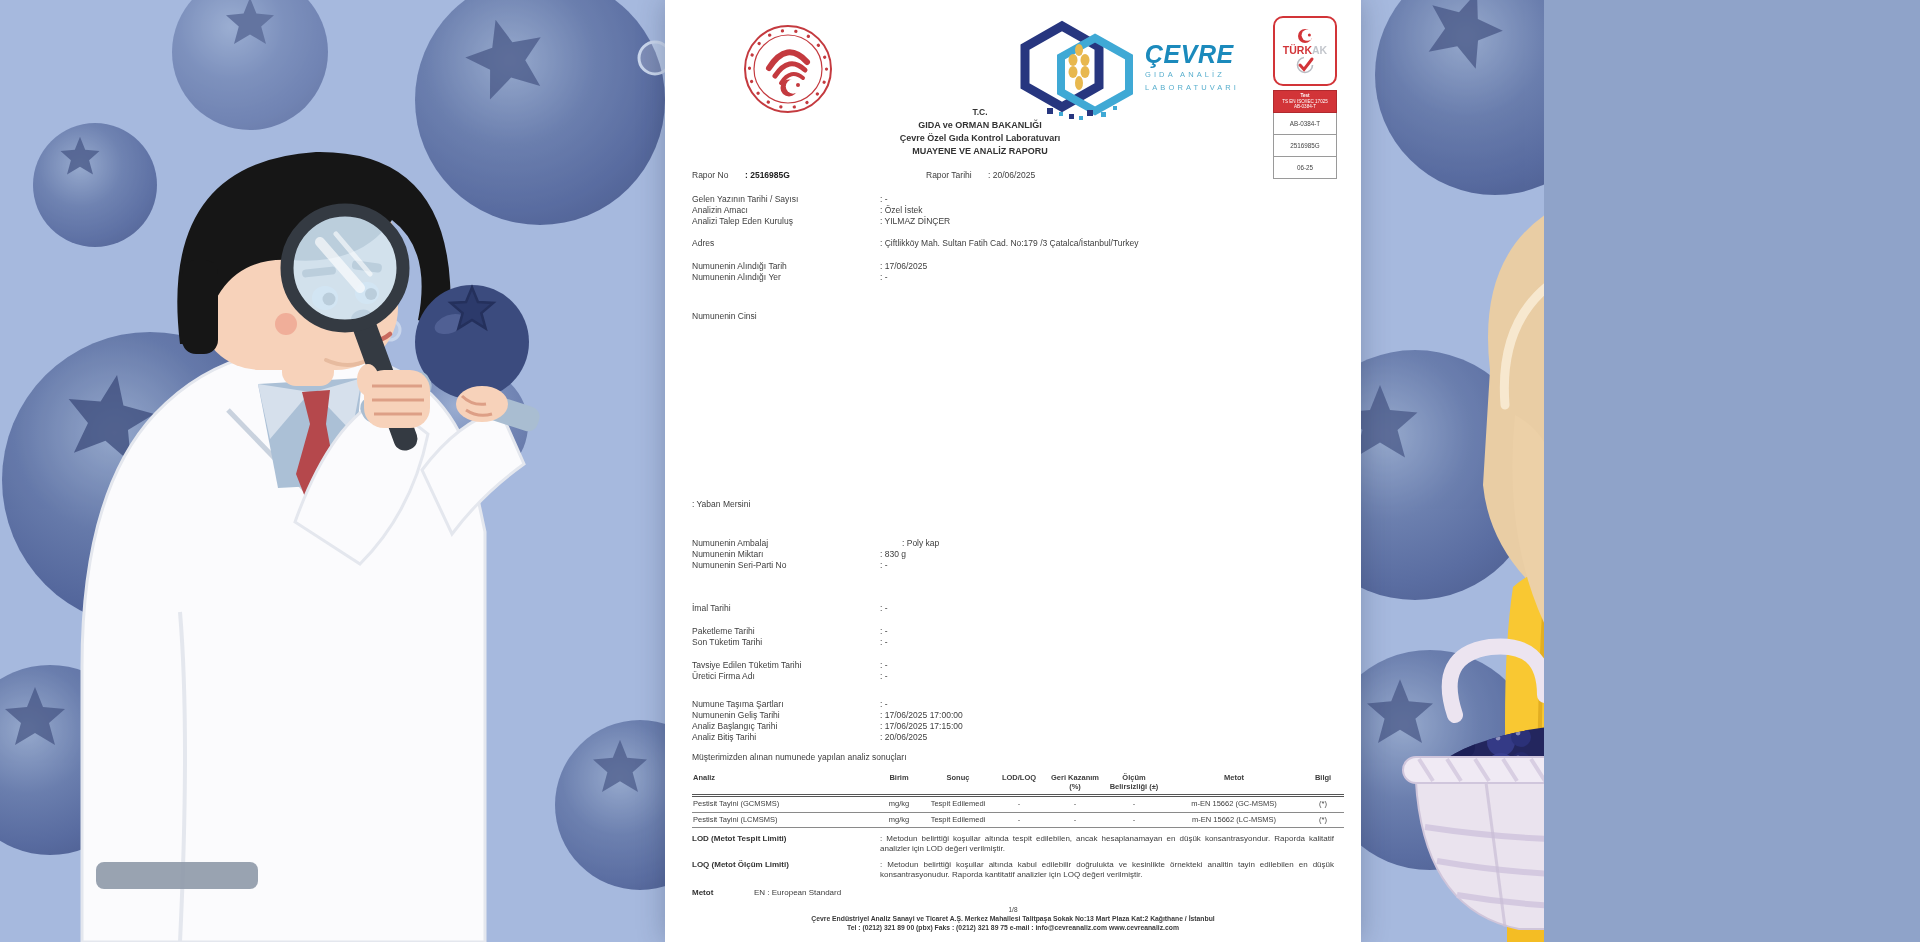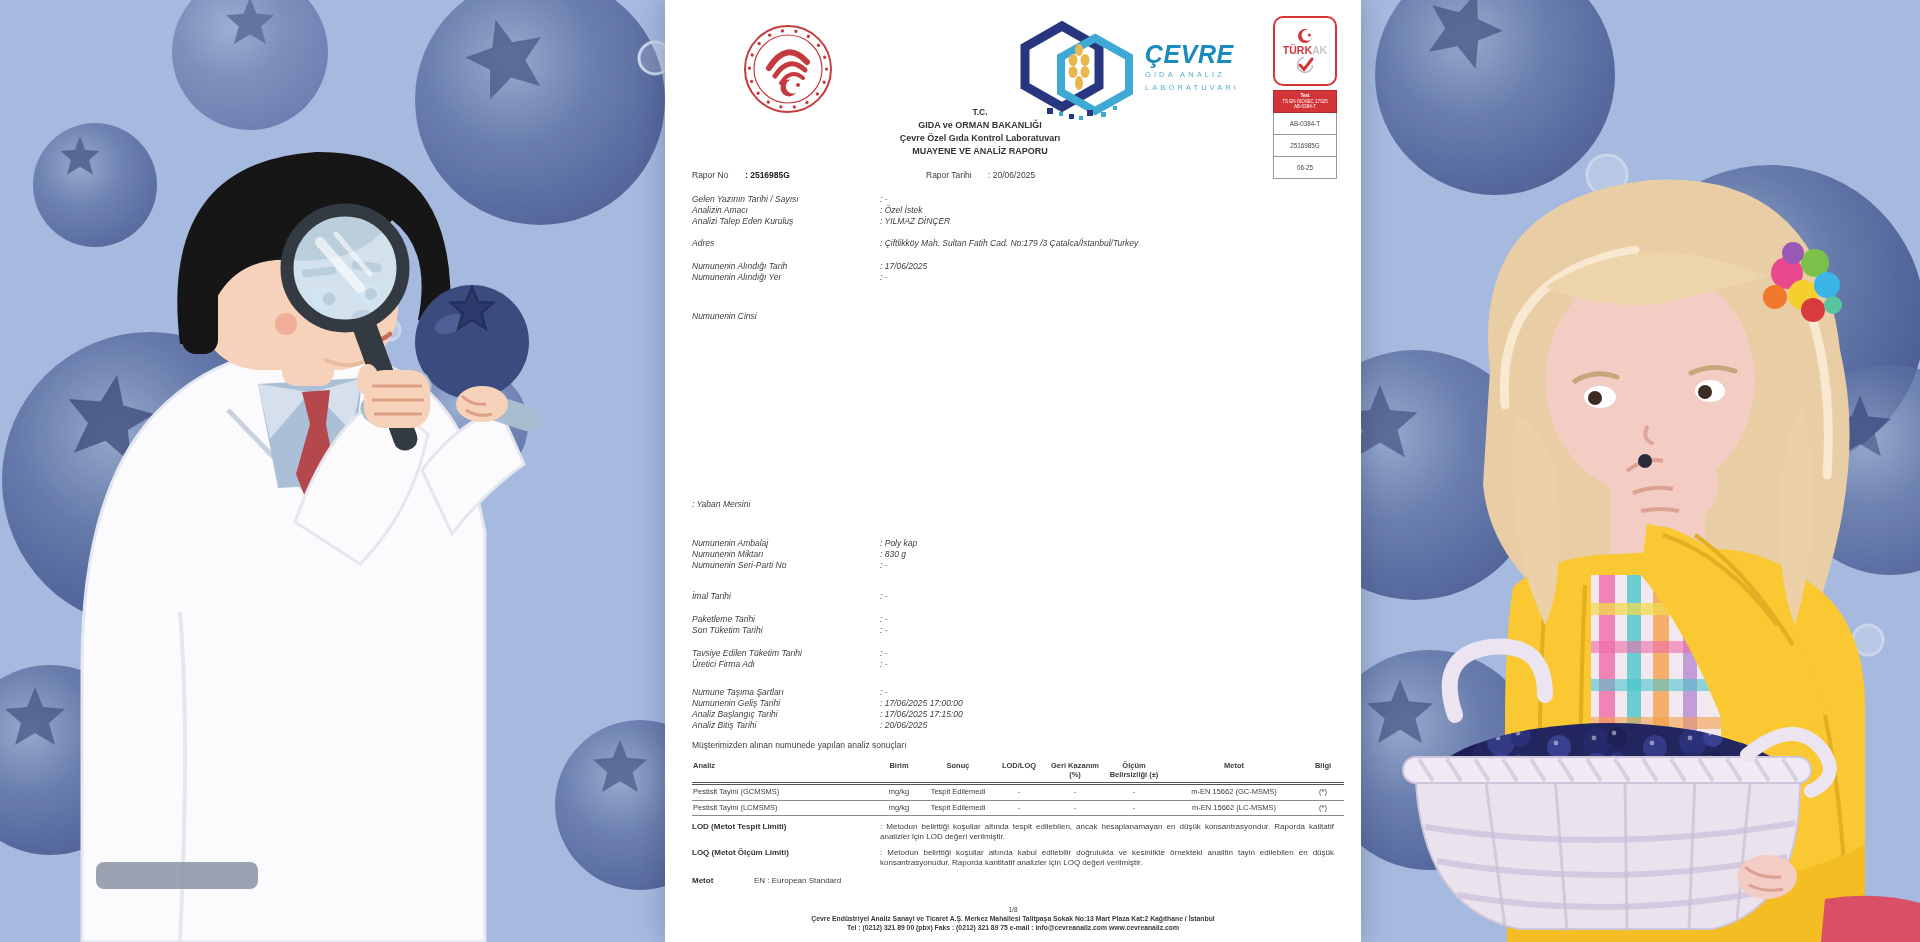--- a/index.html
+++ b/index.html
@@ -1,16 +1,16 @@
 <!DOCTYPE html>
 <html><head>
 <meta charset="utf-8">
 <style>
   html,body{margin:0;padding:0;background:#8fa3c9;}
-  #stage{position:relative;width:1920px;height:942px;overflow:hidden;
+  #stage{position:relative;width:1544px;height:942px;overflow:hidden;
          background:#a6b9de;font-family:"Liberation Sans",sans-serif;}
   #stage svg{display:block;}
   .layer{position:absolute;top:0;left:0;}
 
   
   #doc{position:absolute;left:665px;top:0;width:696px;height:942px;background:#ffffff;
        box-shadow:0 0 26px rgba(30,40,70,.28);z-index:3;color:#3d3d3d;}
   #doc .hdr{position:absolute;top:0;left:0;right:0;height:168px;}
   #ministry-logo{position:absolute;left:78px;top:24px;}
   #cevre-logo{position:absolute;left:352px;top:20px;display:flex;align-items:flex-start;}
@@ -30,21 +30,21 @@
 
   .title-block{position:absolute;top:106px;left:0;width:630px;text-align:center;font-weight:bold;color:#333;}
   .title-block div{line-height:13px;}
   .t1{font-size:8.5px;} .t2,.t3,.t4{font-size:9px;}
 
   #doc-body{position:absolute;top:170px;left:27px;right:27px;}
   .rapor-row{display:flex;font-size:8.5px;line-height:11px;}
   .rapor-row .rl{flex:0 0 53px;}
   .rapor-row .rv{flex:0 0 135px;font-weight:bold;color:#222;}
   .rapor-row .dl{flex:0 0 62px;padding-left:46px;}
-  .field-row{display:flex;font-size:8.5px;line-height:11px;font-style:italic;}
+  .field-row{display:flex;font-size:8.5px;line-height:11px;}
   .f-label{flex:0 0 188px;}
   .f-value{flex:1;}
   .caption{font-size:8.5px;line-height:11px;margin-top:9px;}
 
   table.rt{border-collapse:collapse;width:100%;margin-top:8px;table-layout:fixed;}
   table.rt th,table.rt td{font-size:7.5px;line-height:8.5px;text-align:center;vertical-align:top;
        padding:3px 1px;color:#3d3d3d;overflow:hidden;}
   table.rt th{font-weight:bold;}
   table.rt thead tr{border-bottom:3px double #555;}
   table.rt tbody tr{border-bottom:1px solid #8a8a8a;}
@@ -501,33 +501,33 @@
             <span class="f-value">: 17/06/2025</span>
           </div>
           <div class="field-row">
             <span class="f-label">Numunenin Alındığı Yer</span>
             <span class="f-value">: -</span>
           </div>
           <div class="field-row" style="margin-top: 28px; flex-direction: column;">
             <span class="f-label">Numunenin Cinsi</span>
             <span class="f-value">: Yaban Mersini</span>
           </div>
-          <div class="field-row" style="margin-top: 28px;">
+          <div class="field-row" style="margin-top: 28px; gap: 22px;">
             <span class="f-label">Numunenin Ambalaj</span>
             <span class="f-value">: Poly kap</span>
           </div>
           <div class="field-row">
             <span class="f-label">Numunenin Miktarı</span>
             <span class="f-value">: 830 g</span>
           </div>
           <div class="field-row">
             <span class="f-label">Numunenin Seri-Parti No</span>
             <span class="f-value">: -</span>
           </div>
-          <div class="field-row" style="margin-top: 20px;">
+          <div class="field-row" style="margin-top: 32px;">
             <span class="f-label">İmal Tarihi</span>
             <span class="f-value">: -</span>
           </div>
           <div class="field-row" style="margin-top: 12px;">
             <span class="f-label">Paketleme Tarihi</span>
             <span class="f-value">: -</span>
           </div>
           <div class="field-row">
             <span class="f-label">Son Tüketim Tarihi</span>
             <span class="f-value">: -</span>

